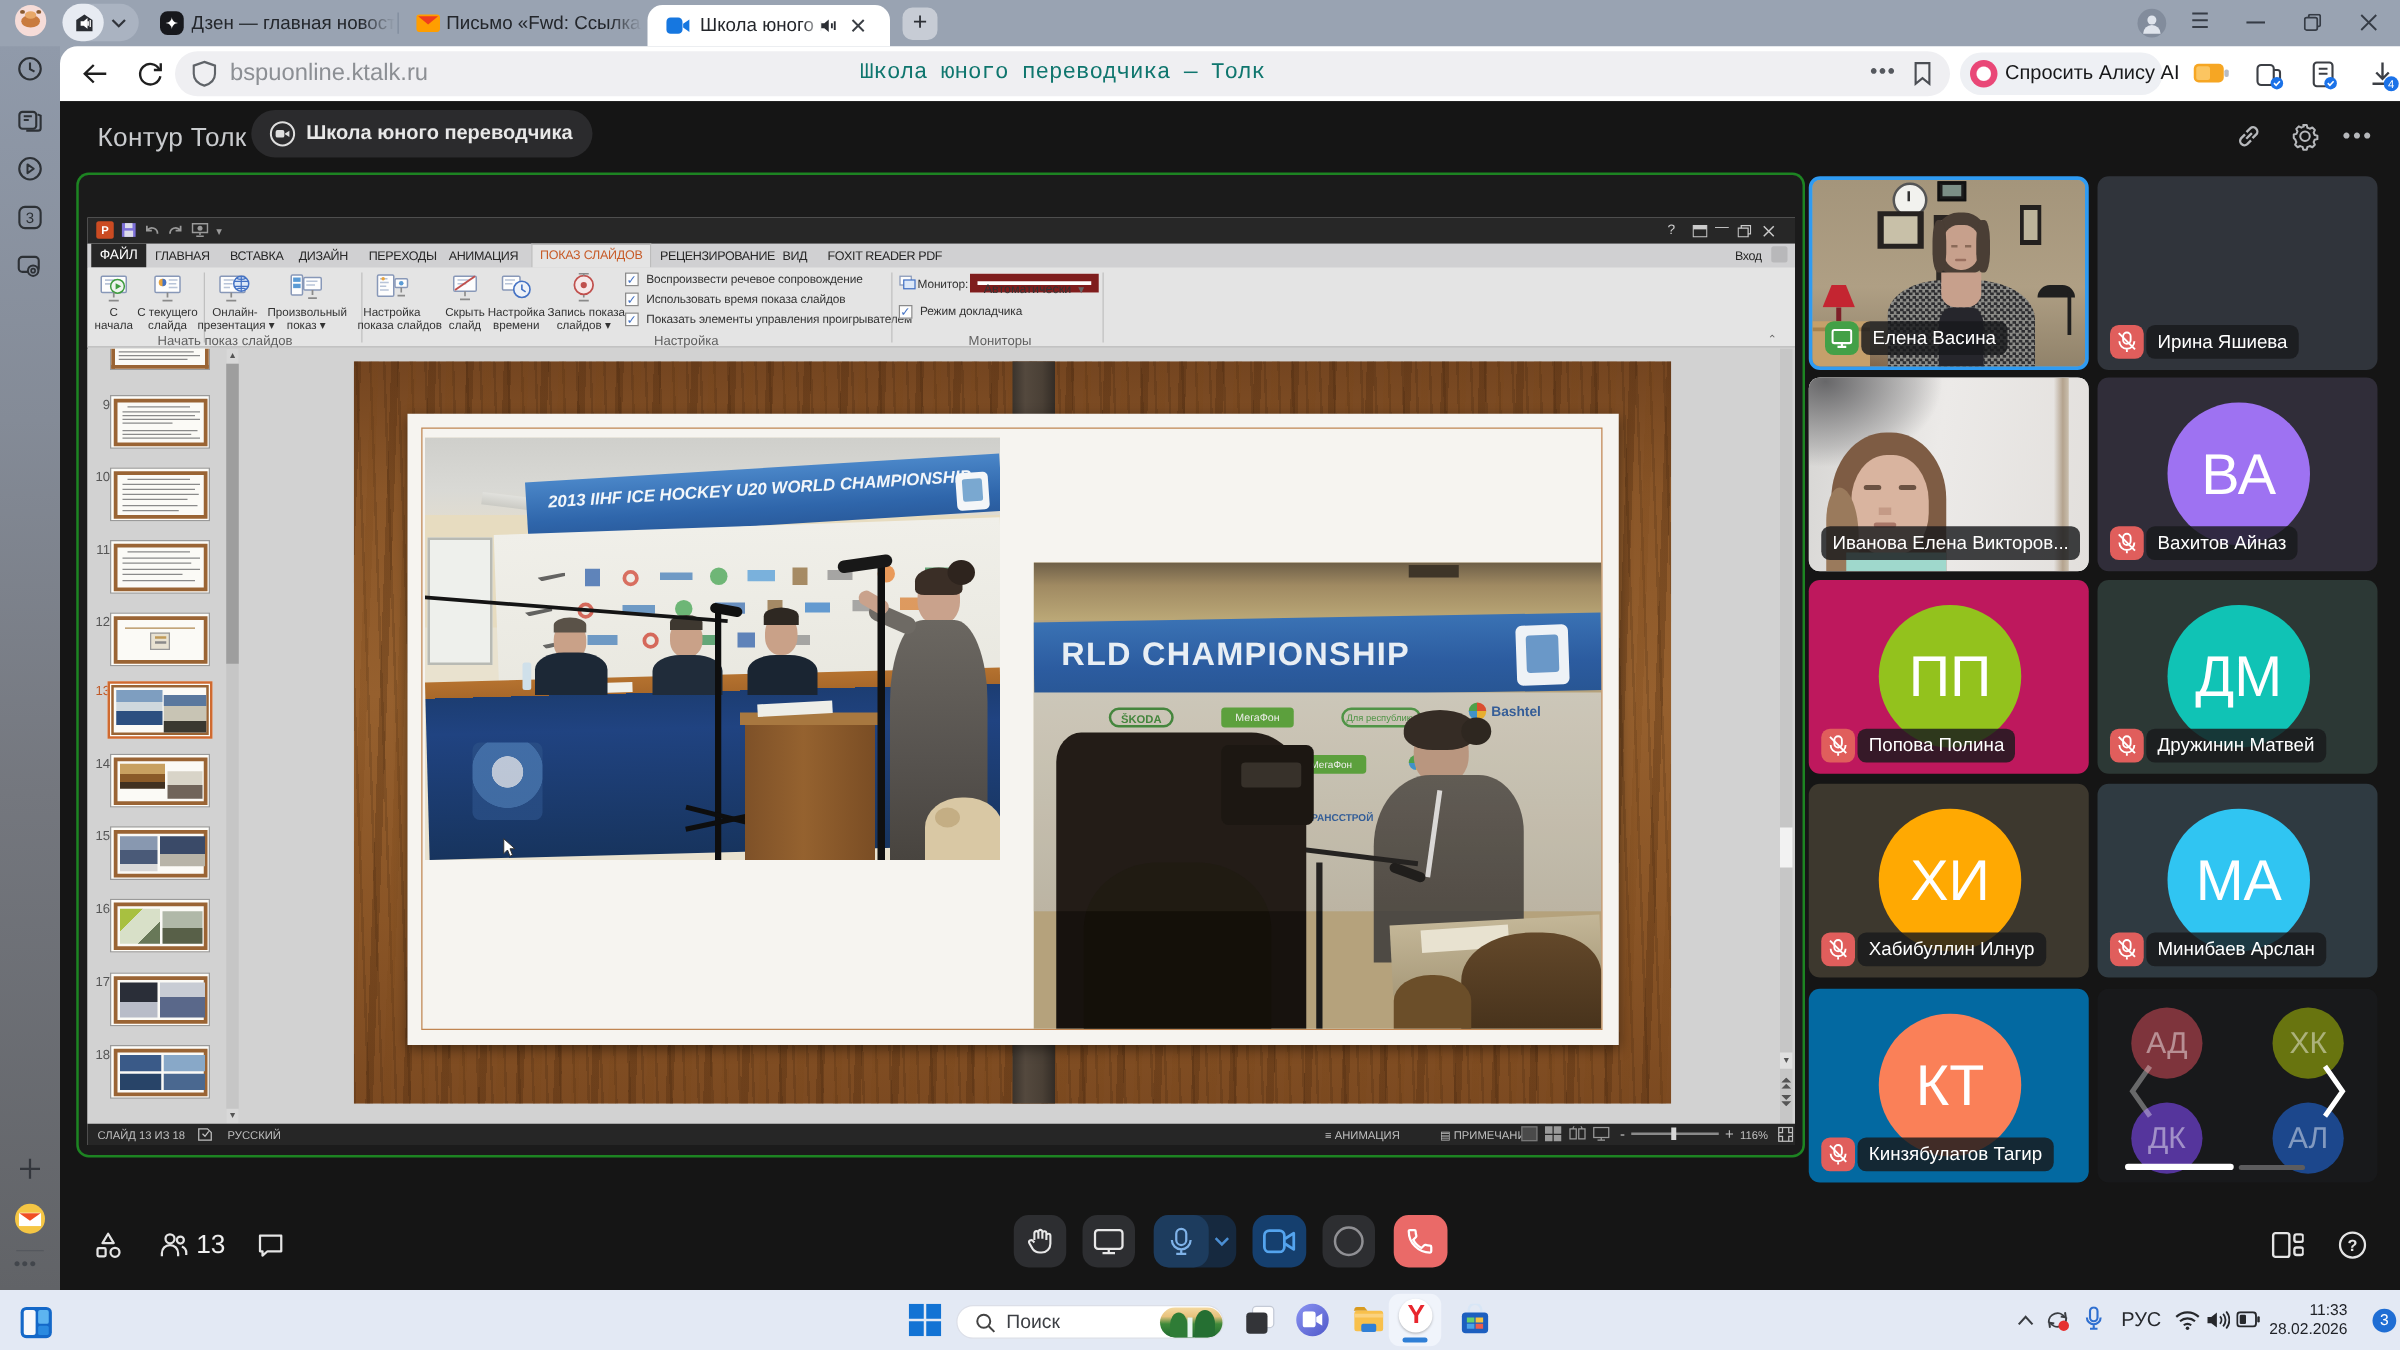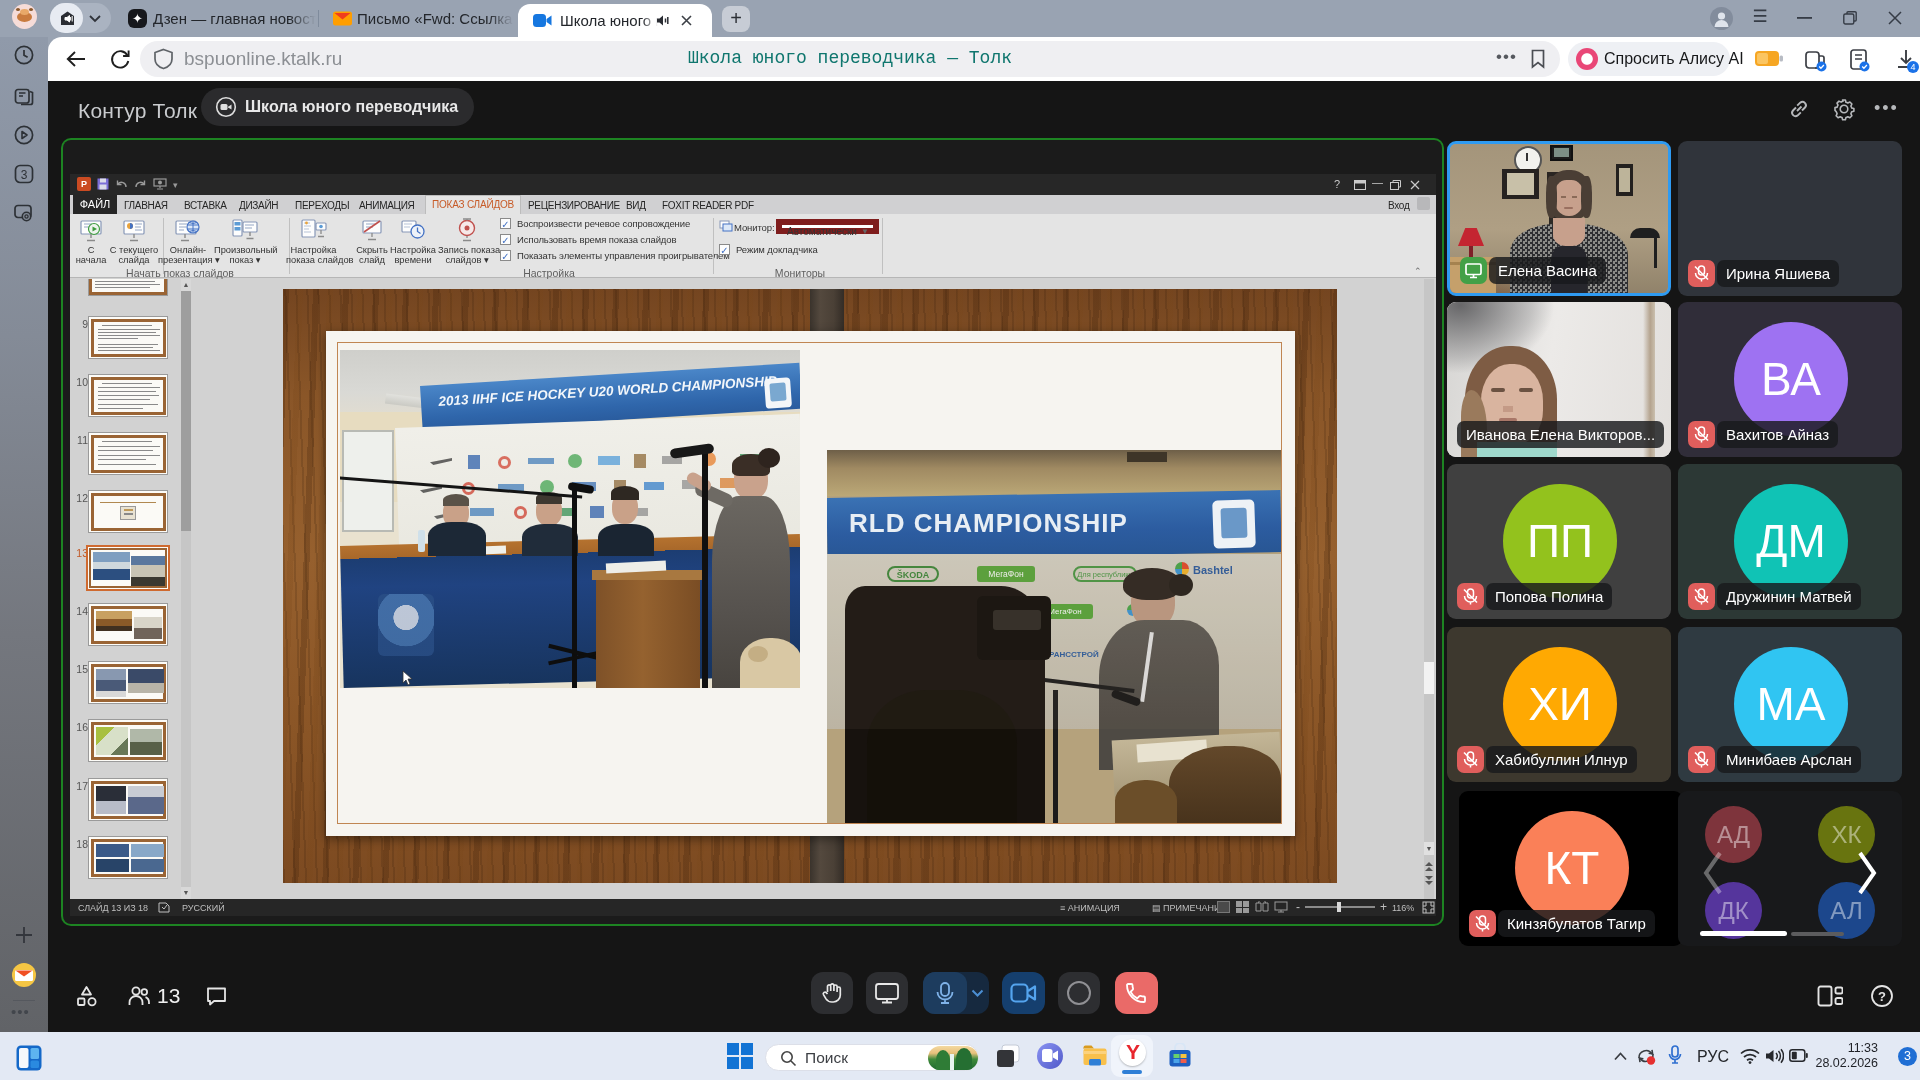--- a/index.html
+++ b/index.html
@@ -802,21 +802,21 @@
       <div class="nmrow">
           <div class="mic"><svg style="margin:4px" width="19" height="19" viewBox="0 0 19 19">
               <rect x="6.5" y="2" width="6" height="9" rx="3" fill="none" stroke="#fff" stroke-width="1.5"></rect>
               <path d="M3.5 9 a6 6 0 0 0 12 0 M9.5 15 v2.5" fill="none" stroke="#fff" stroke-width="1.5"></path>
               <path d="M3 2.5 l13 13" stroke="#fff" stroke-width="1.6"></path>
             </svg></div>
           <div class="nm">Вахитов Айназ</div>
         </div>
     </div>
 
-    <div class="abs tile" style="left:1447px;top:464px;background:#404040;">
+    <div class="abs tile" style="left:1447px;top:464px;background:#be185d;">
       <div class="avc abs" style="background:#93c21d;">ПП</div>
       <div class="nmrow">
           <div class="mic"><svg style="margin:4px" width="19" height="19" viewBox="0 0 19 19">
               <rect x="6.5" y="2" width="6" height="9" rx="3" fill="none" stroke="#fff" stroke-width="1.5"></rect>
               <path d="M3.5 9 a6 6 0 0 0 12 0 M9.5 15 v2.5" fill="none" stroke="#fff" stroke-width="1.5"></path>
               <path d="M3 2.5 l13 13" stroke="#fff" stroke-width="1.6"></path>
             </svg></div>
           <div class="nm">Попова Полина</div>
         </div>
     </div>
@@ -850,21 +850,21 @@
       <div class="nmrow">
           <div class="mic"><svg style="margin:4px" width="19" height="19" viewBox="0 0 19 19">
               <rect x="6.5" y="2" width="6" height="9" rx="3" fill="none" stroke="#fff" stroke-width="1.5"></rect>
               <path d="M3.5 9 a6 6 0 0 0 12 0 M9.5 15 v2.5" fill="none" stroke="#fff" stroke-width="1.5"></path>
               <path d="M3 2.5 l13 13" stroke="#fff" stroke-width="1.6"></path>
             </svg></div>
           <div class="nm">Минибаев Арслан</div>
         </div>
     </div>
 
-    <div class="abs tile" style="left:1447px;top:791px;background:#000000;margin-left:12px;">
+    <div class="abs tile" style="left:1447px;top:791px;background:#0369a1;">
       <div class="avc abs" style="background:#fa8058;">КТ</div>
       <div class="nmrow">
           <div class="mic"><svg style="margin:4px" width="19" height="19" viewBox="0 0 19 19">
               <rect x="6.5" y="2" width="6" height="9" rx="3" fill="none" stroke="#fff" stroke-width="1.5"></rect>
               <path d="M3.5 9 a6 6 0 0 0 12 0 M9.5 15 v2.5" fill="none" stroke="#fff" stroke-width="1.5"></path>
               <path d="M3 2.5 l13 13" stroke="#fff" stroke-width="1.6"></path>
             </svg></div>
           <div class="nm">Кинзябулатов Тагир</div>
         </div>
     </div>

